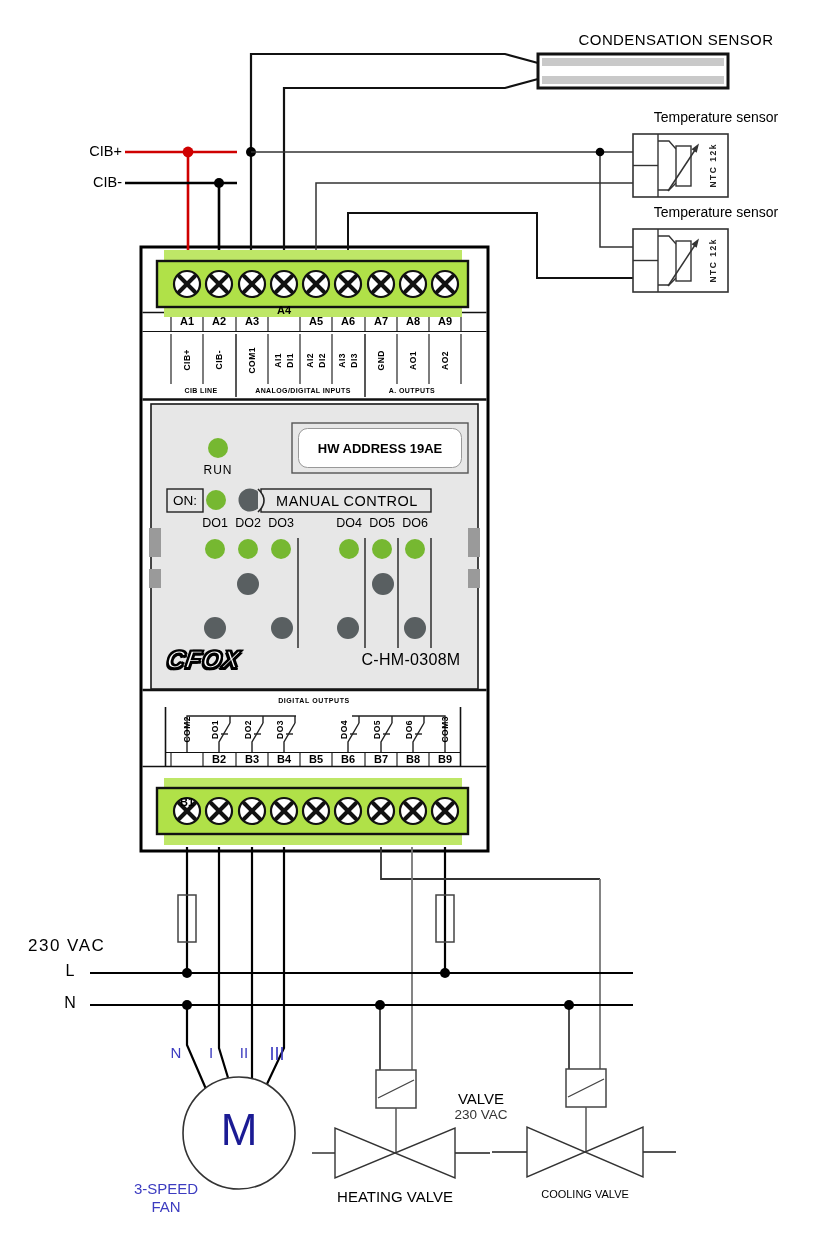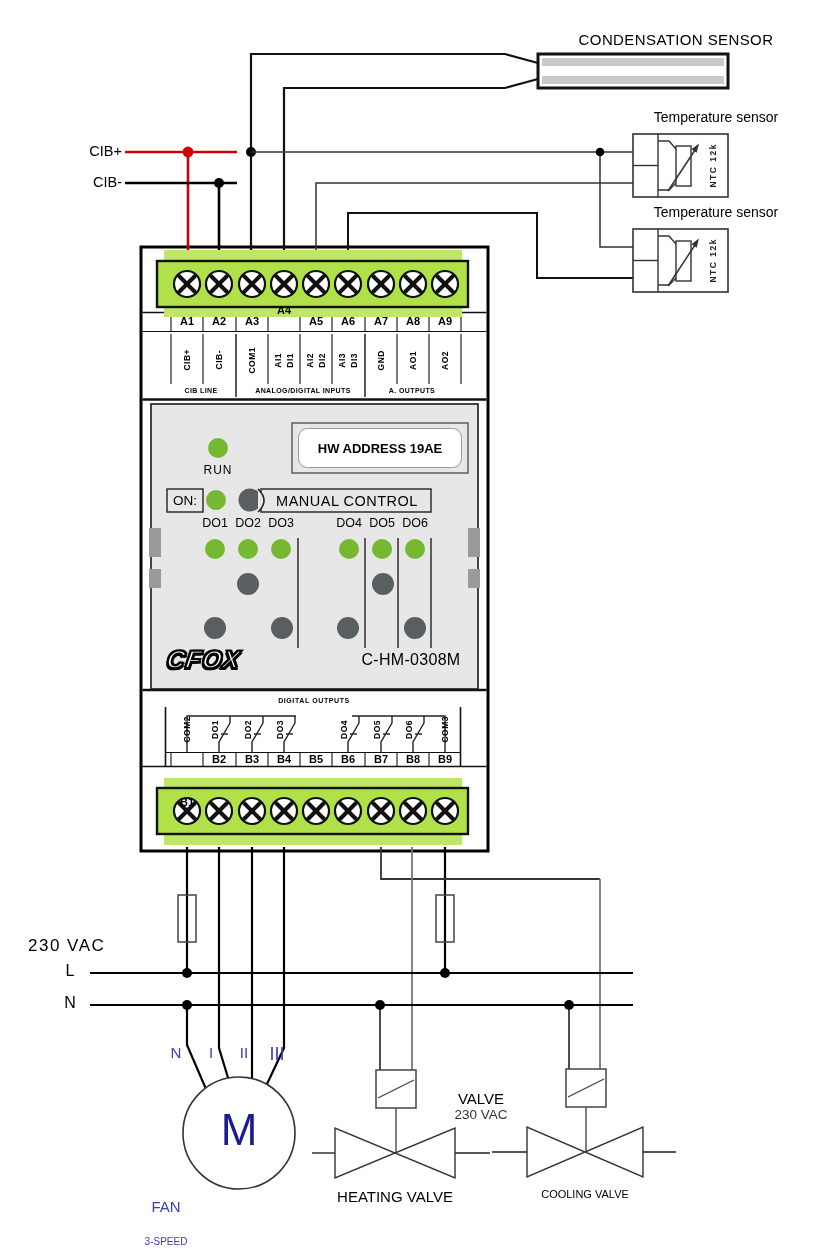--- a/index.html
+++ b/index.html
@@ -388,21 +388,21 @@
 
 <div class="abs" style="left:28px;top:936px;font-size:17px;letter-spacing:1.5px;">230 VAC</div>
 <div class="abs ctr" style="left:58px;top:962px;width:24px;font-size:16px;">L</div>
 <div class="abs ctr" style="left:58px;top:994px;width:24px;font-size:16px;">N</div>
 
 <div class="abs ctr bluetxt" style="left:164px;top:1044px;width:24px;font-size:15px;">N</div>
 <div class="abs ctr bluetxt" style="left:199px;top:1044px;width:24px;font-size:15px;">I</div>
 <div class="abs ctr bluetxt" style="left:232px;top:1044px;width:24px;font-size:15px;">II</div>
 <div class="abs ctr bluetxt" style="left:265px;top:1044px;width:24px;font-size:18px;">III</div>
 <div class="abs ctr b" style="left:214px;top:1105px;width:50px;font-size:44px;color:#1b1b94;">M</div>
-<div class="abs ctr bluetxt" style="left:114px;top:1236px;width:104px;font-size:10px;">3-SPEED</div>
+<div class="abs ctr bluetxt" style="left:114px;top:1180px;width:104px;font-size:15px;">3-SPEED</div>
 <div class="abs ctr bluetxt" style="left:114px;top:1198px;width:104px;font-size:15px;">FAN</div>
 
 <div class="abs ctr b" style="left:431px;top:1090px;width:100px;font-size:15px;">VALVE</div>
 <div class="abs ctr" style="left:431px;top:1107px;width:100px;font-size:13.5px;color:#333;">230 VAC</div>
 <div class="abs ctr" style="left:303px;top:1188px;width:184px;font-size:15px;">HEATING VALVE</div>
 <div class="abs ctr" style="left:493px;top:1188px;width:184px;font-size:11px;">COOLING VALVE</div>
 
 </div>
 
 </body></html>

